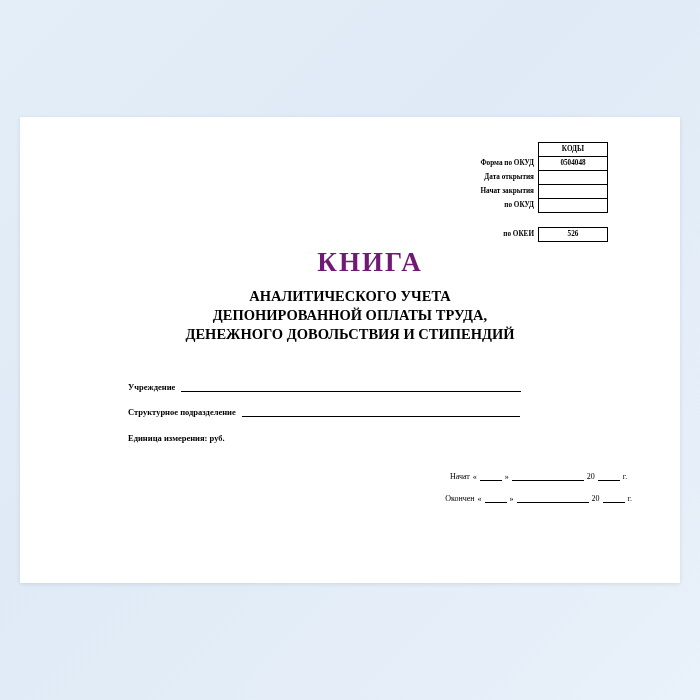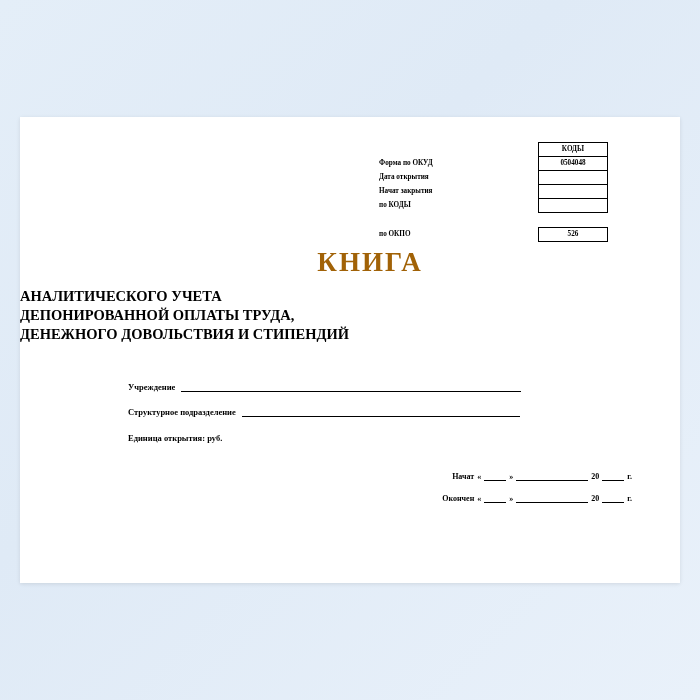--- a/index.html
+++ b/index.html
@@ -36,21 +36,21 @@
     width: 230px;
     font-size: 7.2px;
     font-weight: bold;
     color: #000;
   }
   .codes table {
     border-collapse: collapse;
     width: 100%;
   }
   .codes td.lbl {
-    text-align: left;
+    text-align: right;
     padding-right: 4px;
     border: none;
     white-space: nowrap;
     font-size: 7.2px;
     line-height: 11px;
     height: 11px;
   }
   .codes td.box {
     width: 66px;
     border: 1px solid #000;
@@ -70,27 +70,28 @@
 
   
   .title-main {
     position: absolute;
     top: 130px;
     left: 0; right: 0;
     text-align: center;
     font-size: 27px;
     font-weight: bold;
     letter-spacing: 2px;
-    color: #a16207;
+    color: #701a75;
     margin-left: 40px;
   }
   .title-sub {
     position: absolute;
     top: 170px;
     left: 0; right: 0;
+    text-align: center;
     font-size: 14.5px;
     font-weight: bold;
     line-height: 19px;
     color: #000;
   }
 
   
   .field {
     position: absolute;
     font-size: 8.5px;
@@ -113,23 +114,23 @@
     font-size: 8.5px;
     font-weight: bold;
   }
 
   
   .datelines {
     position: absolute;
     right: 48px;
     top: 355px;
     font-size: 8px;
-    font-weight: bold;
-    color: #000;
-    text-align: right;
+    font-weight: normal;
+    color: #000;
+    text-align: center;
   }
   .dateline {
     height: 22px;
     white-space: nowrap;
   }
   .dateline .dl-label { margin-right: 3px; }
   .dl-rule-md {
     display: inline-block;
     border-bottom: 1px solid #000;
     width: 72px;
@@ -165,33 +166,33 @@
         </tr>
         <tr>
           <td class="lbl">Дата открытия</td>
           <td class="box"></td>
         </tr>
         <tr>
           <td class="lbl">Начат закрытия</td>
           <td class="box"></td>
         </tr>
         <tr>
-          <td class="lbl">по КОДЫ</td>
+          <td class="lbl">по ОКУД</td>
           <td class="box"></td>
         </tr>
         <tr class="spacer">
           <td class="lbl"></td>
           <td class="box-gap"></td>
         </tr>
         <tr class="spacer">
           <td class="lbl"></td>
           <td class="box-gap"></td>
         </tr>
         <tr>
-          <td class="lbl">по ОКПО</td>
+          <td class="lbl">по ОКЕИ</td>
           <td class="box">526</td>
         </tr>
       </tbody>
         </table>
     </div>
 
     <div class="title-main">КНИГА</div>
 
     <div class="title-sub">
       <div>АНАЛИТИЧЕСКОГО УЧЕТА</div>
@@ -202,21 +203,21 @@
     <div class="field" style="left:108px; top:290px;">
       <span class="lbl">Структурное подразделение</span>
       <span class="rule" style="width:278px;"></span>
     </div>
 
     <div class="field" style="left:108px; top:265px;">
       <span class="lbl">Учреждение</span>
       <span class="rule" style="width:340px;"></span>
     </div>
 
-    <div class="field-unit">Единица открытия: руб.</div>
+    <div class="field-unit">Единица измерения: руб.</div>
 
     <div class="datelines">
       <div class="dateline">
         <span class="dl-label">Начат</span><span>«</span><span class="dl-rule-xs"></span><span>»</span><span class="dl-rule-md"></span><span>20</span><span class="dl-rule-xs"></span><span>г.</span>
       </div>
       <div class="dateline">
         <span class="dl-label">Окончен</span><span>«</span><span class="dl-rule-xs"></span><span>»</span><span class="dl-rule-md"></span><span>20</span><span class="dl-rule-xs"></span><span>г.</span>
       </div>
     </div>
 

